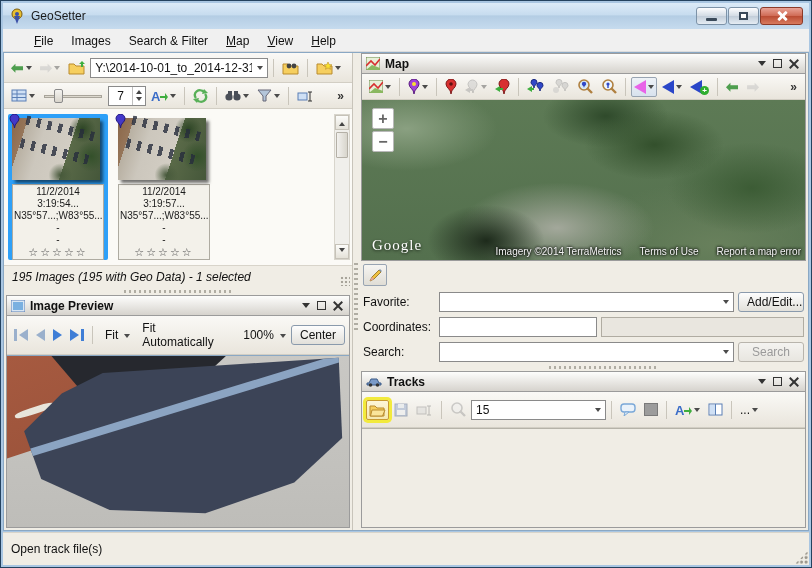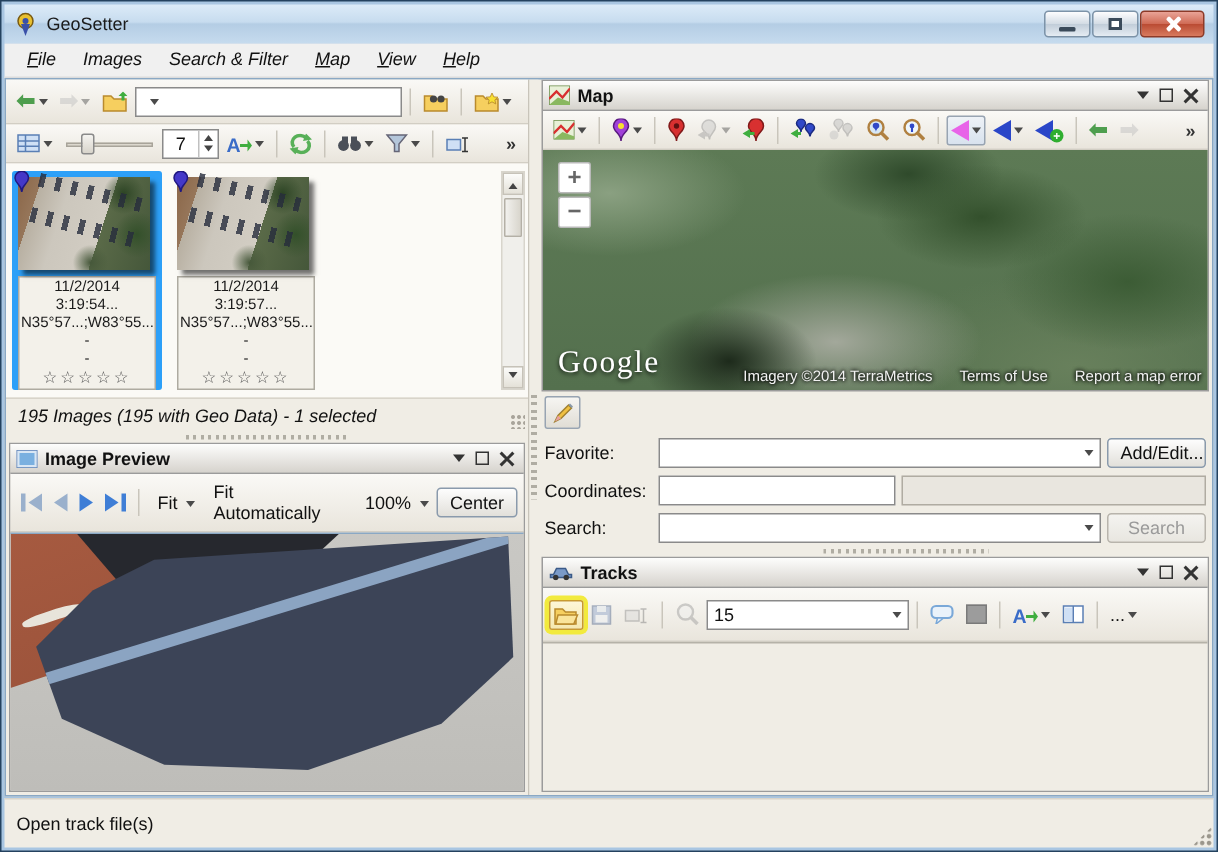--- a/index.html
+++ b/index.html
@@ -15,21 +15,21 @@
   .wbtn{width:31px;height:18px;border:1px solid #7d93a8;border-radius:3px;display:flex;
         align-items:center;justify-content:center;background:linear-gradient(#fdfdfe,#d2dbe4 50%,#c0ccd8 50%,#e5ecf3);}
   .wbtn.close{width:43px;background:linear-gradient(#e9a396,#cf6a54 50%,#b94a32 50%,#d87a5e);border-color:#8c3a28;}
   .glyph-min{width:11px;height:3px;background:#3a4a5a;border-radius:1px;margin-top:7px;}
   .glyph-restore{width:9px;height:8px;border:2px solid #3a4a5a;background:#fff;}
   .glyph-x{position:relative;width:12px;height:12px;}
   .glyph-x::before,.glyph-x::after{content:"";position:absolute;left:5px;top:0;width:3px;height:12px;background:#fff;border-radius:1px;}
   .glyph-x::before{transform:rotate(45deg);}
   .glyph-x::after{transform:rotate(-45deg);}
   
-  .menubar{height:23px;background:#f0f0f0;border-bottom:1px solid #dcdcdc;display:flex;align-items:flex-start;padding-left:6px;font-style:italic;}
+  .menubar{height:23px;background:#f0f0f0;border-bottom:1px solid #dcdcdc;display:flex;align-items:flex-end;padding-left:22px;}
   .menu-item{padding:3px 9px;cursor:default;}
   .menu-item u{text-decoration:underline;}
   
   .client{flex:1;display:flex;background:#f0ede5;border:1px solid #8aa8c4;overflow:hidden;}
   .leftcol{width:349px;display:flex;flex-direction:column;border-right:1px solid #c8c4ba;}
   .vsplit{width:6px;background:#f0ede5;position:relative;}
   .vsplit .dots{position:absolute;top:210px;left:1px;width:4px;height:70px;
      background:repeating-linear-gradient(180deg,#b0ada3 0 2px,transparent 2px 5px);}
   .rightcol{flex:1;display:flex;flex-direction:column;}
   
@@ -122,21 +122,21 @@
       radial-gradient(ellipse 150px 70px at 44% 80%,#a3a89b 0%,transparent 65%),
       radial-gradient(ellipse 100px 50px at 66% 28%,#33502c 0%,transparent 70%),
       radial-gradient(ellipse 120px 65px at 88% 55%,#3c5c35 0%,transparent 70%),
       radial-gradient(ellipse 90px 45px at 55% 10%,#2f4a2b 0%,transparent 70%),
       radial-gradient(ellipse 200px 90px at 80% 90%,#68805c 0%,transparent 70%),
       linear-gradient(#5d7a55,#54704e);}
   .map-zoom{position:absolute;left:10px;top:8px;display:flex;flex-direction:column;gap:2px;}
   .mz-btn{width:22px;height:21px;background:#fff;border:1px solid #b9b9b9;border-radius:2px;
           display:flex;align-items:center;justify-content:center;font-size:16px;font-weight:bold;color:#666;}
   .map-logo{position:absolute;left:10px;bottom:6px;color:#fff;font-family:"Liberation Serif",serif;
-            font-size:21px;letter-spacing:1px;text-shadow:0 1px 3px rgba(0,0,0,.8);}
+            font-size:15px;letter-spacing:1px;text-shadow:0 1px 3px rgba(0,0,0,.8);}
   .map-attr{position:absolute;right:4px;bottom:3px;display:flex;gap:18px;color:#f2f2f2;font-size:10px;
             text-shadow:0 0 3px #000,0 0 3px #000;}
   
   .tri-west{width:0;height:0;border-top:7px solid transparent;border-bottom:7px solid transparent;}
   .tw-magenta{border-right:12px solid #e863e8;}
   .tw-blue{border-right:12px solid #2a46c8;}
   .plusdot{position:relative;width:9px;height:9px;background:#2fae2f;border-radius:50%;margin-left:-4px;margin-top:8px;color:#fff;font-size:8px;line-height:9px;text-align:center;font-weight:bold;}
   .arrow-ico{font-weight:bold;font-size:15px;line-height:14px;}
   .a-green{color:#4e9e4e;}
   .a-gray{color:#bdbdbd;}
@@ -212,20 +212,21 @@
           <span class="arrow-ico a-gray">➡</span>
             <span class="dd"></span>
         </div>
         <div class="tb-btn">
           <svg width="17" height="14">
               <path d="M1 3 H6 L8 5 H16 V13 H1 Z" fill="#f6cf5f" stroke="#b98b2e"></path>
               <path d="M11 3 L14 0 L17 3 H15 V6 H13 V3 Z" fill="#3fae3f"></path>
             </svg>
         </div>
         <div class="combo" style="width:178px;">
+          <span class="cval">Y:\2014-10-01_to_2014-12-31</span>
           <span class="cbtn">
               <span class="dd"></span>
             </span>
         </div>
         <span class="sep"></span>
         <div class="tb-btn">
           <svg width="17" height="14">
               <path d="M1 3 H6 L8 5 H16 V13 H1 Z" fill="#f6cf5f" stroke="#b98b2e"></path>
               <circle cx="7" cy="5" r="2.4" fill="#444"></circle>
               <circle cx="12" cy="5" r="2.4" fill="#444"></circle>

